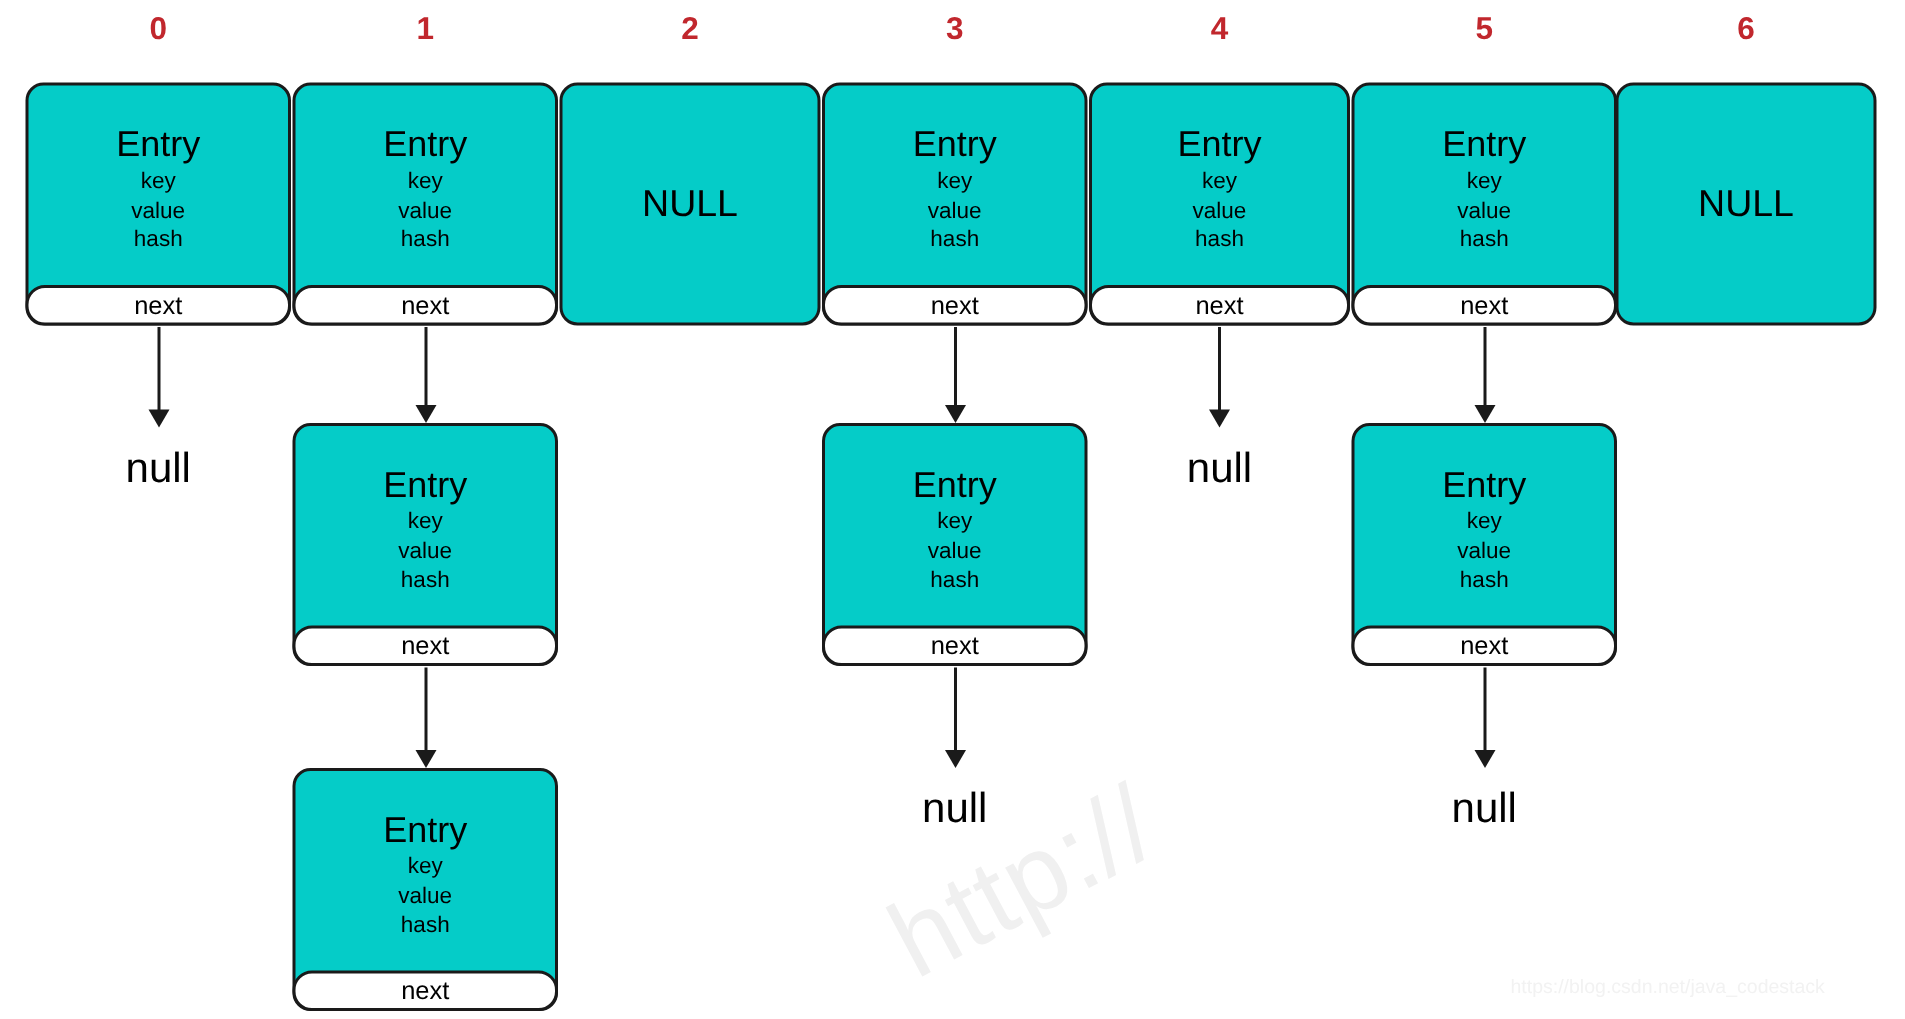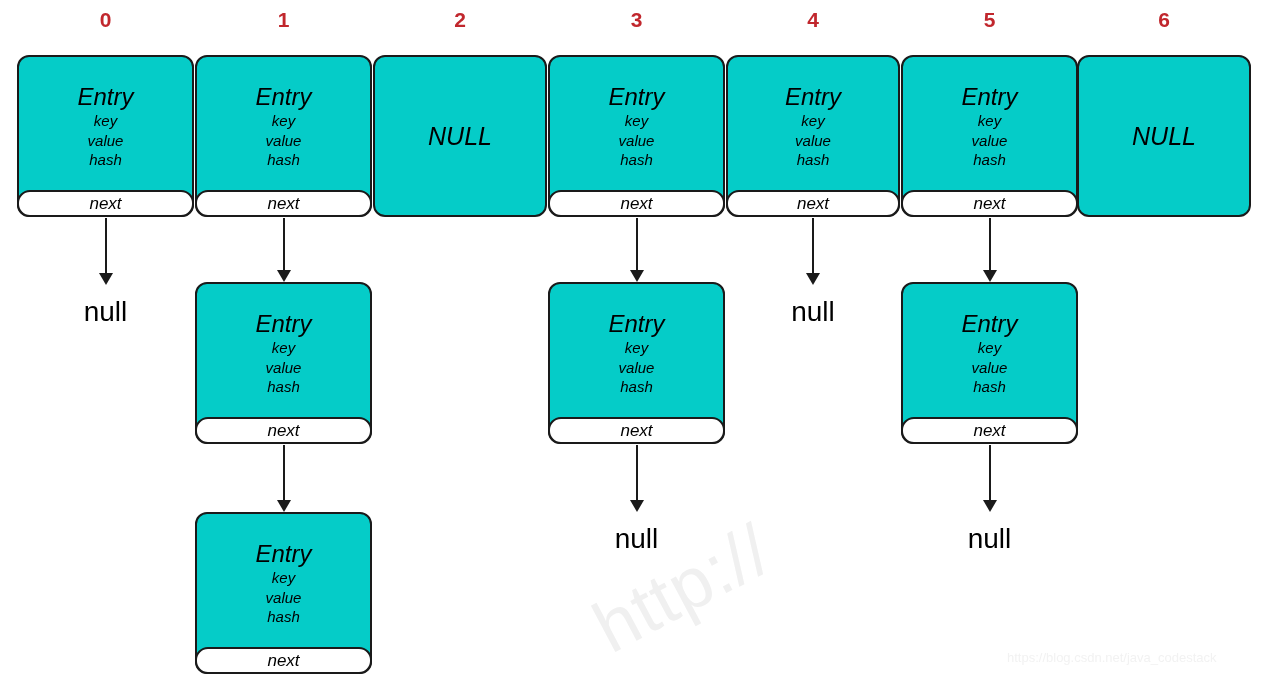--- a/index.html
+++ b/index.html
@@ -56,21 +56,20 @@
 
   
   .cell {
     position: absolute;
     box-sizing: border-box;
     border: 2px solid #1a1a1a;
     border-radius: 12px;
     background: #05ccc8;
     display: flex;
     flex-direction: column;
-    font-style: italic;
   }
   .cell.null-cell {
     justify-content: center;
     align-items: center;
   }
   .cell-body {
     flex: 1 1 auto;
     display: flex;
     flex-direction: column;
     align-items: center;

